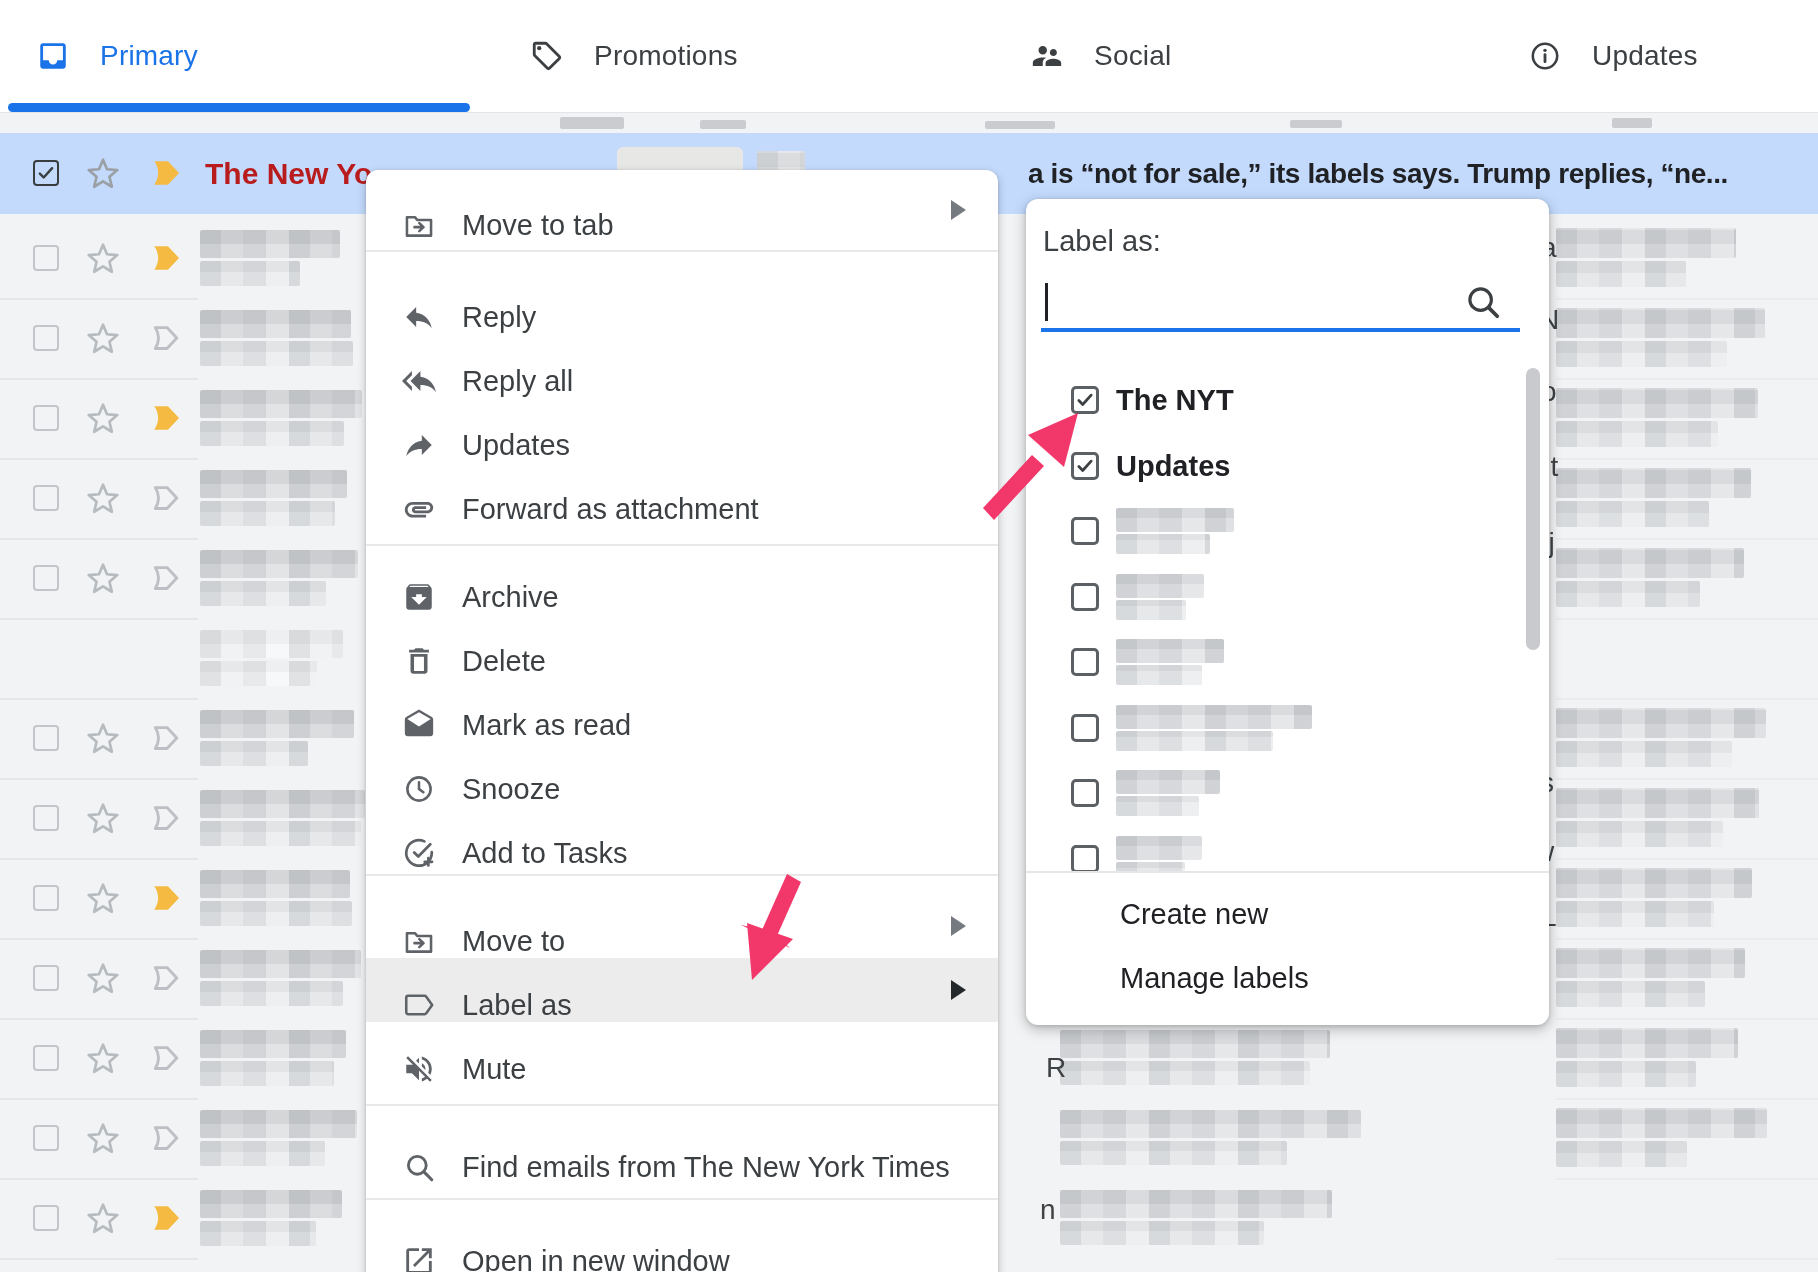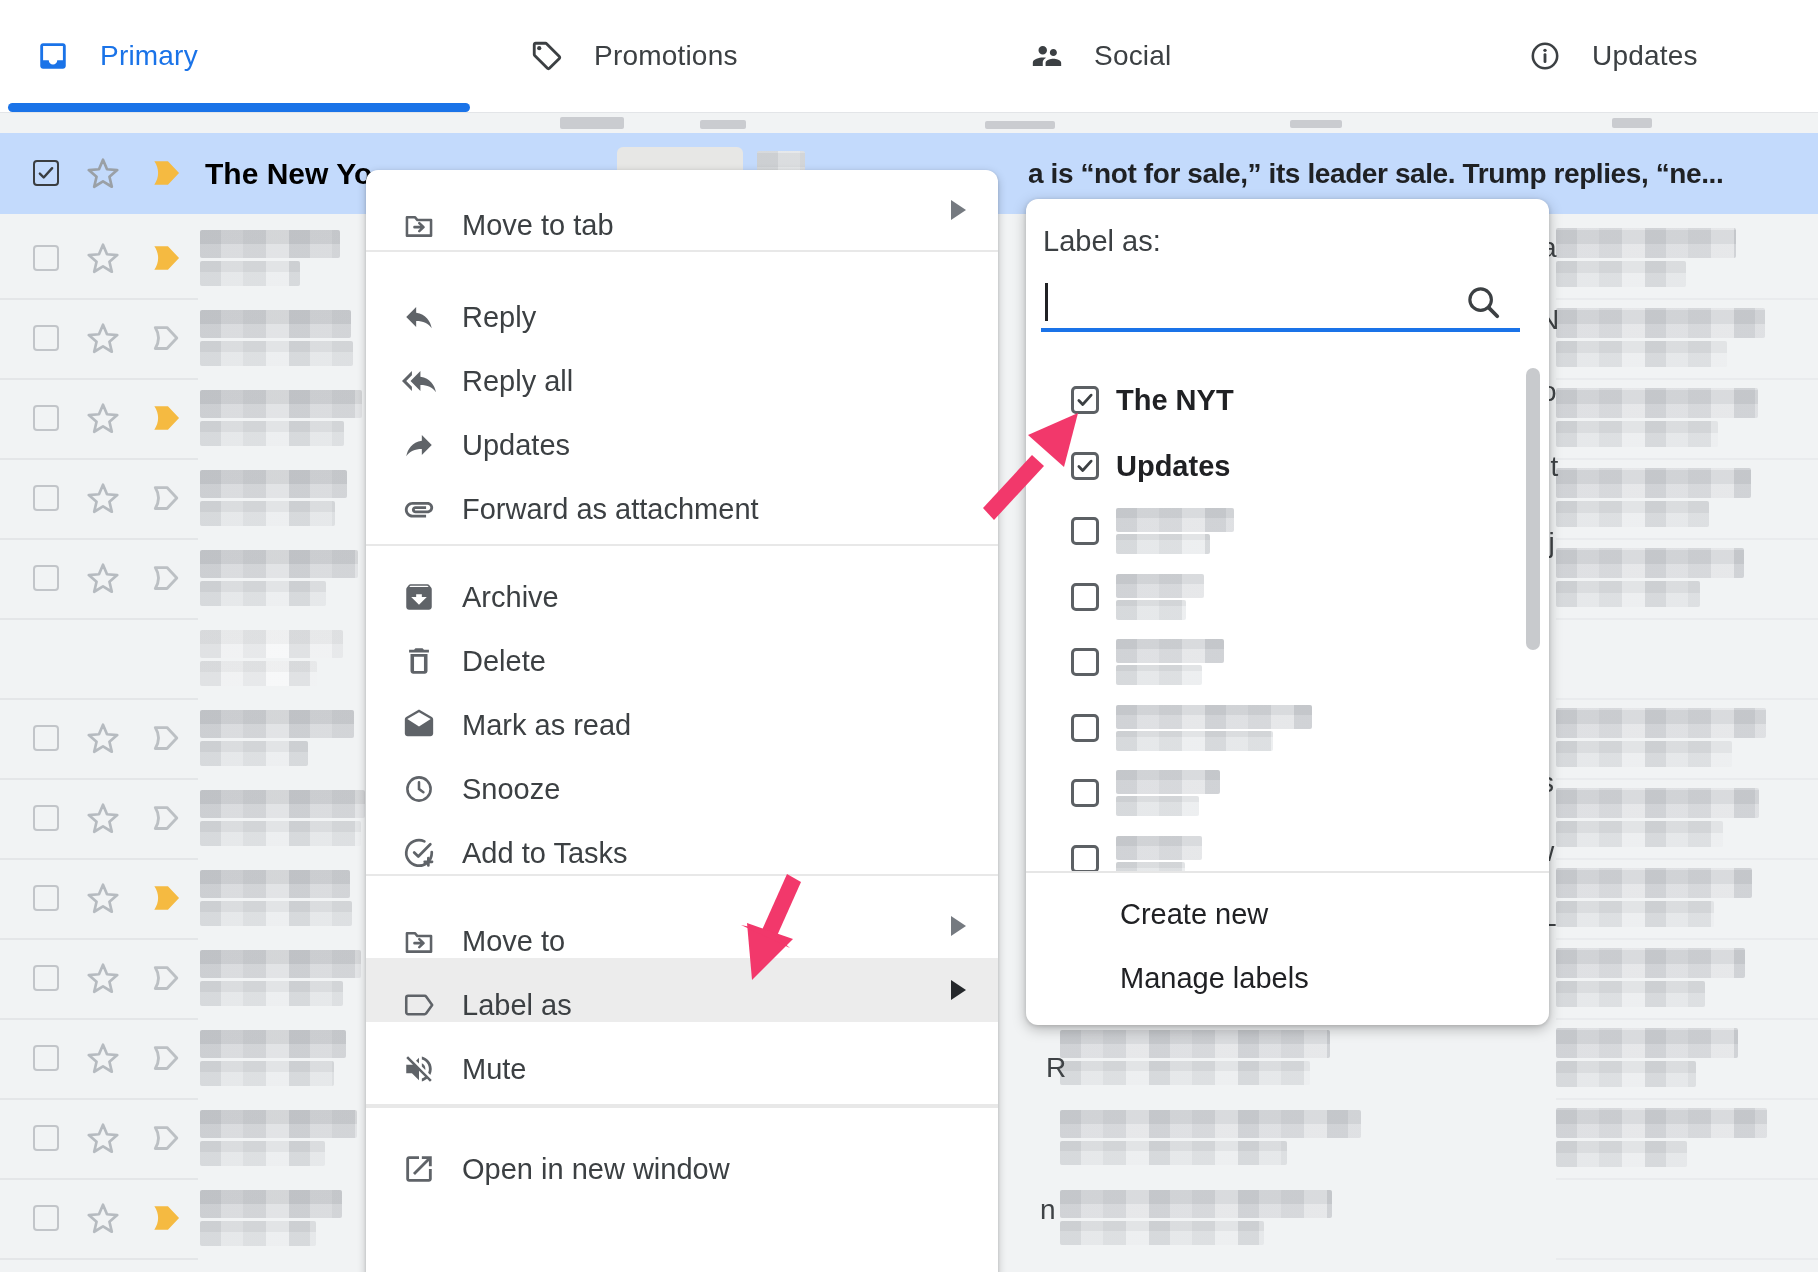--- a/index.html
+++ b/index.html
@@ -10,21 +10,21 @@
           border-bottom:1px solid #e3e5e8;z-index:3;}
   .tab{position:absolute;top:0;height:112px;display:flex;align-items:center;cursor:pointer;}
   .tab .t-icon{width:34px;height:34px;flex:0 0 34px;}
   .tab .t-label{margin-left:30px;font-size:28px;letter-spacing:.2px;color:#3c4043;font-weight:500;}
   .tab.active .t-label{color:#1a73e8;}
   .tab-underline{position:absolute;left:8px;top:103px;width:462px;height:9px;border-radius:5px;z-index:4;}
   
   .sliver{position:absolute;left:0;top:112px;width:1818px;height:21px;background:#f1f3f4;z-index:1;}
   .selrow{position:absolute;left:0;top:133px;width:1818px;height:81px;z-index:2;}
   .selrow .sender{position:absolute;left:205px;top:0;height:81px;width:170px;overflow:hidden;
-      display:flex;align-items:center;font-size:30px;font-weight:bold;color:#000000;white-space:nowrap;}
+      display:flex;align-items:center;font-size:30px;font-weight:bold;color:#b91c1c;white-space:nowrap;}
   .selrow .subject{position:absolute;left:1028px;top:0;height:81px;width:775px;overflow:hidden;
       display:flex;align-items:center;font-size:28px;font-weight:bold;color:#1f2124;
       white-space:nowrap;letter-spacing:-.4px;}
   .chip{position:absolute;left:617px;top:14px;width:126px;height:35px;border-radius:6px;background:#e7e7e5;}
   .row-layer{position:absolute;inset:0;z-index:1;}
   .divline{position:absolute;height:2px;background:#e4e6e8;}
   .divline.right{background:#e9ebed;}
   .px{position:absolute;border-radius:2px;background-image:
       repeating-linear-gradient(90deg, rgba(110,116,124,.16) 0 21px, rgba(110,116,124,.04) 21px 43px,
         rgba(110,116,124,.11) 43px 66px, rgba(255,255,255,.10) 66px 89px),
@@ -305,21 +305,21 @@
       <div class="dash" style="left: 560px; top: 5px; width: 64px; height: 12px;"></div>
       <div class="dash" style="left: 700px; top: 8px; width: 46px; height: 9px;"></div>
       <div class="dash" style="left: 985px; top: 9px; width: 70px; height: 8px;"></div>
       <div class="dash" style="left: 1290px; top: 8px; width: 52px; height: 8px;"></div>
       <div class="dash" style="left: 1612px; top: 6px; width: 40px; height: 10px;"></div>
     </div>
   <div class="selrow" id="selrow" style="background: rgb(195, 218, 252);">
     <span class="sender">The New Yo</span>
     <span class="chip"></span>
     <span class="px t2" style="left:757px;top:18px;width:48px;height:30px;"></span>
-    <span class="subject">a is “not for sale,” its leader sale. Trump replies, “ne...</span>
+    <span class="subject">a is “not for sale,” its labels says. Trump replies, “ne...</span>
   <div class="cb dark" style="left: 33px; top: 27px;">
         <svg viewBox="0 0 24 24" width="100%" height="100%">
           <path d="M5.3 12.6l4.2 4.3L18.7 6.7" fill="none" stroke="#3a3d40" stroke-width="2.6" stroke-linecap="round" stroke-linejoin="round"></path>
         </svg>
       </div>
       <div class="star-w" style="left: 84px; top: 21px;">
         <svg viewBox="0 0 24 24" width="100%" height="100%">
           <path d="M12 3.6l2.53 6.02 6.47.52-4.93 4.22 1.5 6.32L12 17.3l-5.57 3.38 1.5-6.32L3 10.14l6.47-.52z" fill="none" stroke="#9aa0a6" stroke-width="1.7" stroke-linejoin="round"></path>
         </svg>
       </div>
@@ -486,20 +486,31 @@
         <div class="m-item">
           <div class="m-icon">
             <svg viewBox="0 0 24 24" width="100%" height="100%">
               <path fill="#5f6368" d="M16.5 12A4.5 4.5 0 0 0 14 7.97v2.21l2.45 2.45c.03-.2.05-.41.05-.63zm2.5 0c0 .94-.2 1.82-.54 2.64l1.51 1.51A8.8 8.8 0 0 0 21 12c0-4.28-2.99-7.86-7-8.77v2.06c2.89.86 5 3.54 5 6.71zM4.27 3 3 4.27 7.73 9H3v6h4l5 5v-6.73l4.25 4.25c-.67.52-1.42.93-2.25 1.18v2.06c1.38-.31 2.63-.95 3.69-1.81L19.73 21 21 19.73l-9-9L4.27 3zM12 4 9.91 6.09 12 8.18V4z"></path>
             </svg>
           </div>
           <div class="m-label">Mute</div>
         </div>
       </div>
       <div class="m-div"></div>
+      <div class="m-section m-sec-5">
+        <div class="m-item">
+          <div class="m-icon">
+            <svg viewBox="0 0 24 24" width="100%" height="100%">
+              <circle cx="10.8" cy="10.8" r="6.3" fill="none" stroke="#5f6368" stroke-width="2"></circle>
+              <path d="M15.5 15.5 21 21" stroke="#5f6368" stroke-width="2.2" stroke-linecap="round"></path>
+            </svg>
+          </div>
+          <div class="m-label">Find emails from The New York Times</div>
+        </div>
+      </div>
       <div class="m-div"></div>
       <div class="m-section m-sec-6">
         <div class="m-item">
           <div class="m-icon">
             <svg viewBox="0 0 24 24" width="100%" height="100%">
               <path fill="#5f6368" d="M19 19H5V5h7V3H5c-1.11 0-2 .9-2 2v14c0 1.1.89 2 2 2h14c1.1 0 2-.9 2-2v-7h-2v7zM14 3v2h3.59l-9.83 9.83 1.41 1.41L19 6.41V10h2V3h-7z"></path>
             </svg>
           </div>
           <div class="m-label">Open in new window</div>
         </div>

